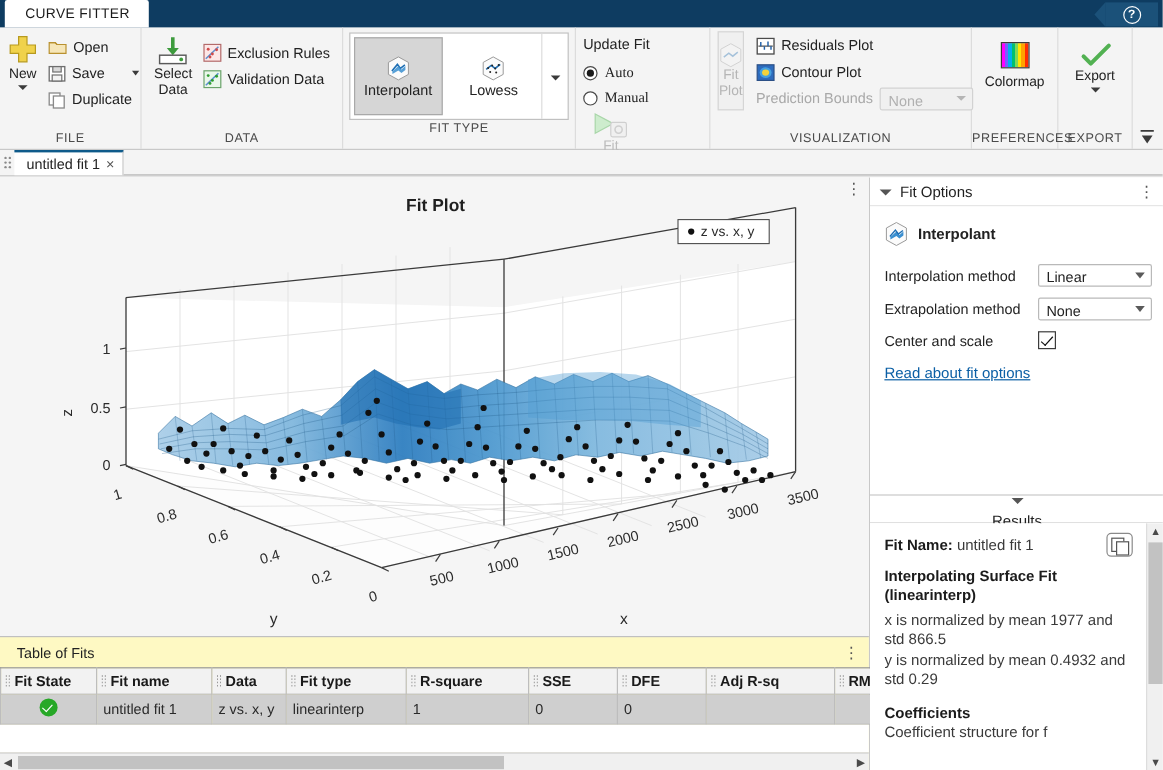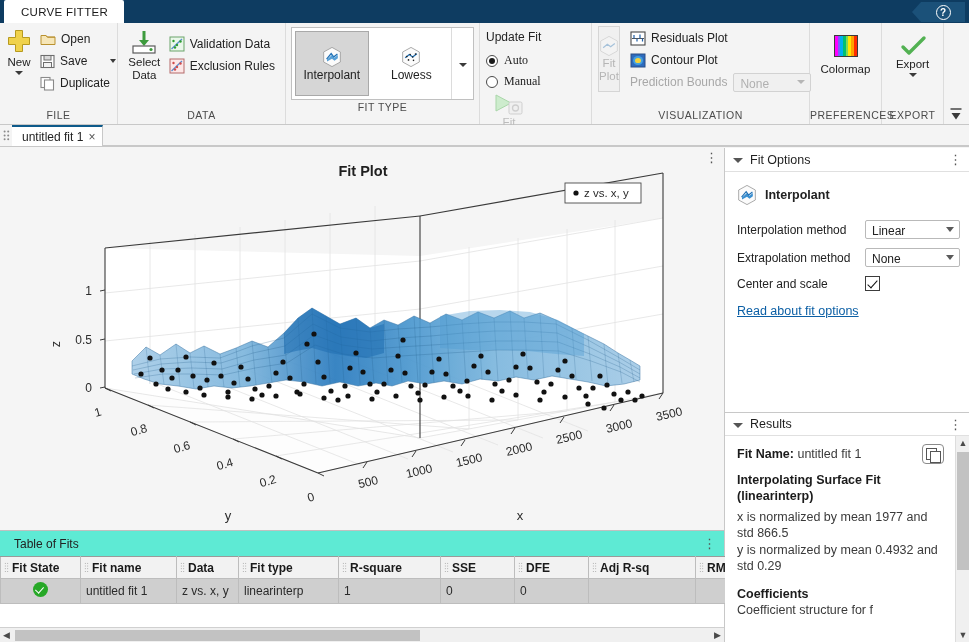--- a/index.html
+++ b/index.html
@@ -180,21 +180,21 @@
   .main {
     position: absolute;
     top: 148px; left: 0; right: 0; bottom: 0;
     display: flex;
   }
   .left-col { width: 725px; display:flex; flex-direction:column; border-right:1px solid #c8c8c8; }
   .right-col { flex:1; display:flex; flex-direction:column; background:#fff; }
 
   
   .plot-panel { background:#f5f5f5; position:relative; height: 382px; overflow:hidden; }
-  .tof-panel { flex:1; background:#5eead4; border-top:1px solid #c0c0c0; display:flex; flex-direction:column; }
+  .tof-panel { flex:1; background:#fef9c3; border-top:1px solid #c0c0c0; display:flex; flex-direction:column; }
   .tof-head {
     height: 25px; display:flex; align-items:center;
     padding: 0 8px 0 14px; font-size: 12px; color:#222;
   }
   table.tof { border-collapse: collapse; width: 100%; table-layout: fixed; }
   table.tof th {
     background: #f2f2f2; border: 1px solid #bdbdbd; border-top:1px solid #9a9a9a;
     font-size: 12px; font-weight: bold; text-align:left;
     padding: 3px 4px 3px 3px; height: 22px; color:#1a1a1a;
     white-space: nowrap; overflow:hidden;
@@ -346,39 +346,39 @@
           <rect x="6" y="17" width="22" height="7" fill="#fff" stroke="#5a5a5a" stroke-width="1.2"></rect>
           <circle cx="24" cy="20.5" r="1.6" fill="#3d9b3d"></circle>
         </svg>
         <span class="lbl" style="line-height:13px;text-align:center;">
           <span>Select</span><br><span>Data</span>
         </span>
       </div>
       <div style="display:flex;flex-direction:column;padding-top:6px;">
         <div class="smbtn">
           <svg width="16" height="16" viewBox="0 0 16 16">
+            <rect x="1" y="1" width="14" height="14" fill="#fde7e7" stroke="#b36a6a" stroke-width="1"></rect>
+            <path d="M2.5 13L13 3" stroke="#5b8fd0" stroke-width="1.3"></path>
+            <circle cx="4.5" cy="5" r="1.2" fill="#d04b4b"></circle>
+              <circle cx="8" cy="9" r="1.2" fill="#d04b4b"></circle>
+            <circle cx="11.5" cy="5.5" r="1.2" fill="#d04b4b"></circle>
+              <circle cx="6" cy="11.5" r="1.2" fill="#d04b4b"></circle>
+          </svg>
+          <span>Exclusion Rules</span>
+        </div>
+        <div class="smbtn">
+          <svg width="16" height="16" viewBox="0 0 16 16">
             <rect x="1" y="1" width="14" height="14" fill="#eaf7ea" stroke="#6aa36a" stroke-width="1"></rect>
             <path d="M2.5 13L13 3" stroke="#5b8fd0" stroke-width="1.3"></path>
             <circle cx="4.5" cy="5" r="1.2" fill="#2f9e2f"></circle>
               <circle cx="8" cy="9" r="1.2" fill="#2f9e2f"></circle>
             <circle cx="11.5" cy="5.5" r="1.2" fill="#2f9e2f"></circle>
               <circle cx="6" cy="11.5" r="1.2" fill="#2f9e2f"></circle>
           </svg>
           <span>Validation Data</span>
-        </div>
-        <div class="smbtn">
-          <svg width="16" height="16" viewBox="0 0 16 16">
-            <rect x="1" y="1" width="14" height="14" fill="#fde7e7" stroke="#b36a6a" stroke-width="1"></rect>
-            <path d="M2.5 13L13 3" stroke="#5b8fd0" stroke-width="1.3"></path>
-            <circle cx="4.5" cy="5" r="1.2" fill="#d04b4b"></circle>
-              <circle cx="8" cy="9" r="1.2" fill="#d04b4b"></circle>
-            <circle cx="11.5" cy="5.5" r="1.2" fill="#d04b4b"></circle>
-              <circle cx="6" cy="11.5" r="1.2" fill="#d04b4b"></circle>
-          </svg>
-          <span>Exclusion Rules</span>
         </div>
       </div>
     </div>
     <div class="rgroup-label">DATA</div>
   </div>
 
   <div class="rgroup" style="width:194px;">
     <div class="fit-type-box">
       <div class="ft-item sel">
         <svg class="hex-ic" viewBox="0 0 24 26">
@@ -912,21 +912,21 @@
       </div>
 
       <div class="fo-row">
         <span class="lab">Center and scale</span>
         <span class="chk"></span>
       </div>
 
       <a class="fo-link" href="#">Read about fit options</a>
     </div>
 
-    <div class="panel-head" style="border-top:1px solid #c8c8c8;">
+    <div class="panel-head" style="border-top:1px solid #c8c8c8;flex-direction:column;">
       <span class="tri"></span>
       <span class="ttl">Results</span>
       <span class="kebab">⋮</span>
     </div>
     <div class="results">
       <div class="copy-btn"></div>
       <div class="results-body">
         <div class="res-blk">
           <span class="res-b">Fit Name:</span>
           <span>untitled fit 1</span>

